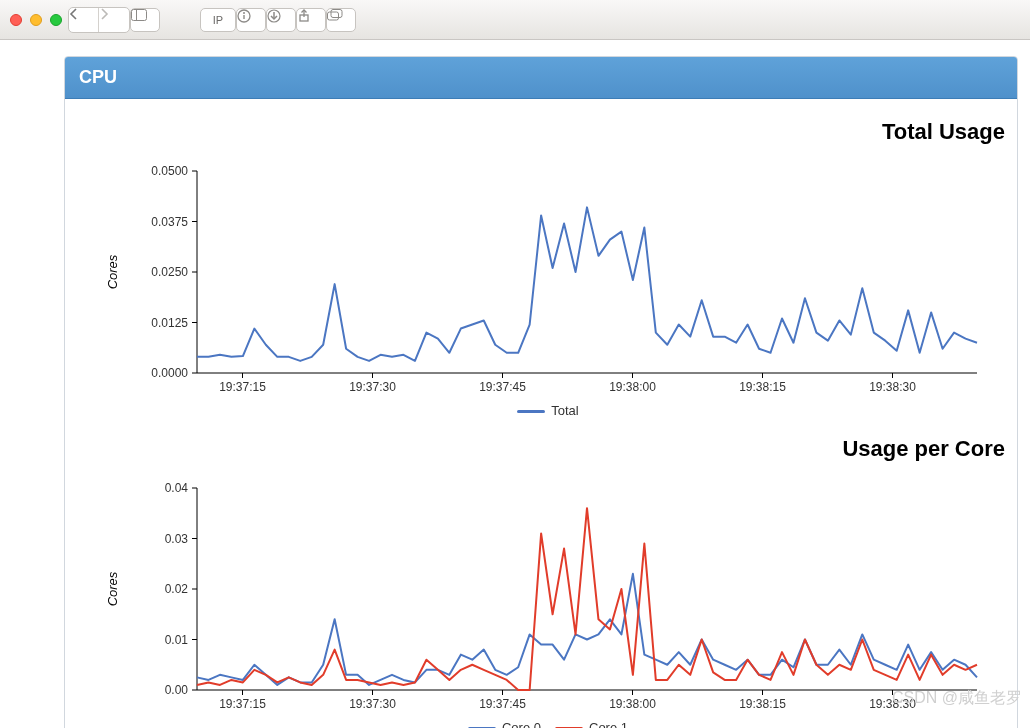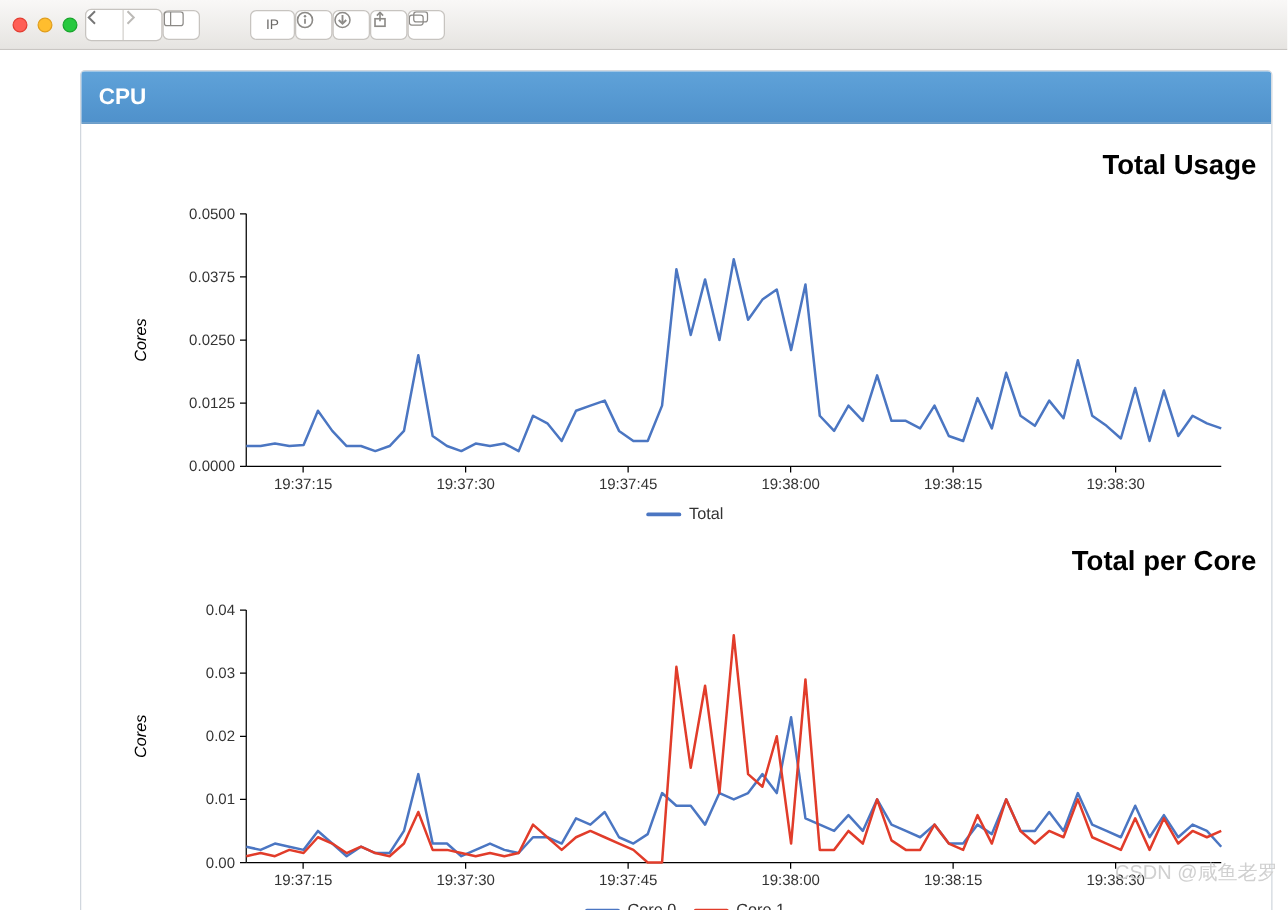--- a/index.html
+++ b/index.html
@@ -202,21 +202,21 @@
             <g class="tick">
               <line x1="815.5" y1="220" x2="815.5" y2="225"></line>
               <text x="815.5" y="238" text-anchor="middle">19:38:30</text>
             </g>
             <text x="40" y="119" transform="rotate(-90 40 119)" text-anchor="middle" style="font-style:italic;font-size:13px">Cores</text>
             <path d="M120,203.84L131.47058823529412,203.84L142.94117647058823,201.82L154.41176470588235,203.84L165.88235294117646,203.032L177.35294117647058,175.56L188.8235294117647,191.72L200.29411764705884,203.84L211.76470588235293,203.84L223.23529411764707,207.88L234.70588235294116,203.84L246.1764705882353,191.72L257.6470588235294,131.12L269.11764705882354,195.76L280.5882352941177,203.84L292.05882352941177,207.88L303.52941176470586,201.82L315,203.84L326.47058823529414,201.82L337.94117647058823,207.88L349.4117647058823,179.60000000000002L360.88235294117646,185.66L372.3529411764706,199.8L383.8235294117647,175.56L395.29411764705884,171.52L406.764705882353,167.48L418.235294117647,191.72L429.70588235294116,199.8L441.1764705882353,199.8L452.6470588235294,171.52L464.11764705882354,62.44000000000002L475.5882352941176,114.96000000000002L487.05882352941177,70.52000000000002L498.52941176470586,119L510,54.36000000000001L521.4705882352941,102.84L532.9411764705883,86.67999999999999L544.4117647058823,78.6L555.8823529411765,127.08000000000001L567.3529411764705,74.56000000000003L578.8235294117646,179.60000000000002L590.2941176470588,191.72L601.7647058823529,171.52L613.2352941176471,183.64000000000001L624.7058823529412,147.28000000000003L636.1764705882352,183.64000000000001L647.6470588235294,183.64000000000001L659.1176470588235,189.7L670.5882352941177,171.52L682.0588235294117,195.76L693.529411764706,199.8L705,165.46L716.470588235294,189.7L727.9411764705883,145.26000000000002L739.4117647058823,179.60000000000002L750.8823529411765,187.68L762.3529411764706,167.48L773.8235294117648,181.62L785.2941176470588,135.16000000000003L796.7647058823529,179.60000000000002L808.2352941176471,187.68L819.7058823529412,197.78L831.1764705882352,157.38L842.6470588235294,199.8L854.1176470588235,159.39999999999998L865.5882352941177,195.76L877.0588235294117,179.60000000000002L888.529411764706,185.66L900,189.7" fill="none" stroke="#4b76c2" stroke-width="2" stroke-linejoin="round"></path>
           </svg>
       </div>
       <div class="legend" id="legend-total"><span class="swatch" style="background:#4b76c2"></span><span>Total</span></div>
 
-      <div class="sect-title" style="margin-top:18px">Total per Core</div>
+      <div class="sect-title" style="margin-top:18px">Usage per Core</div>
       <div class="chart-box2">
         <svg id="svg-percore" viewBox="0 0 928 250">
             <line class="axis" x1="120" y1="18" x2="120" y2="220"></line>
             <line class="axis" x1="120" y1="220" x2="900" y2="220"></line>
             <g class="tick">
               <line x1="115" y1="220" x2="120" y2="220"></line>
               <text x="111" y="224" text-anchor="end">0.00</text>
             </g>
             <g class="tick">
               <line x1="115" y1="169.5" x2="120" y2="169.5"></line>

